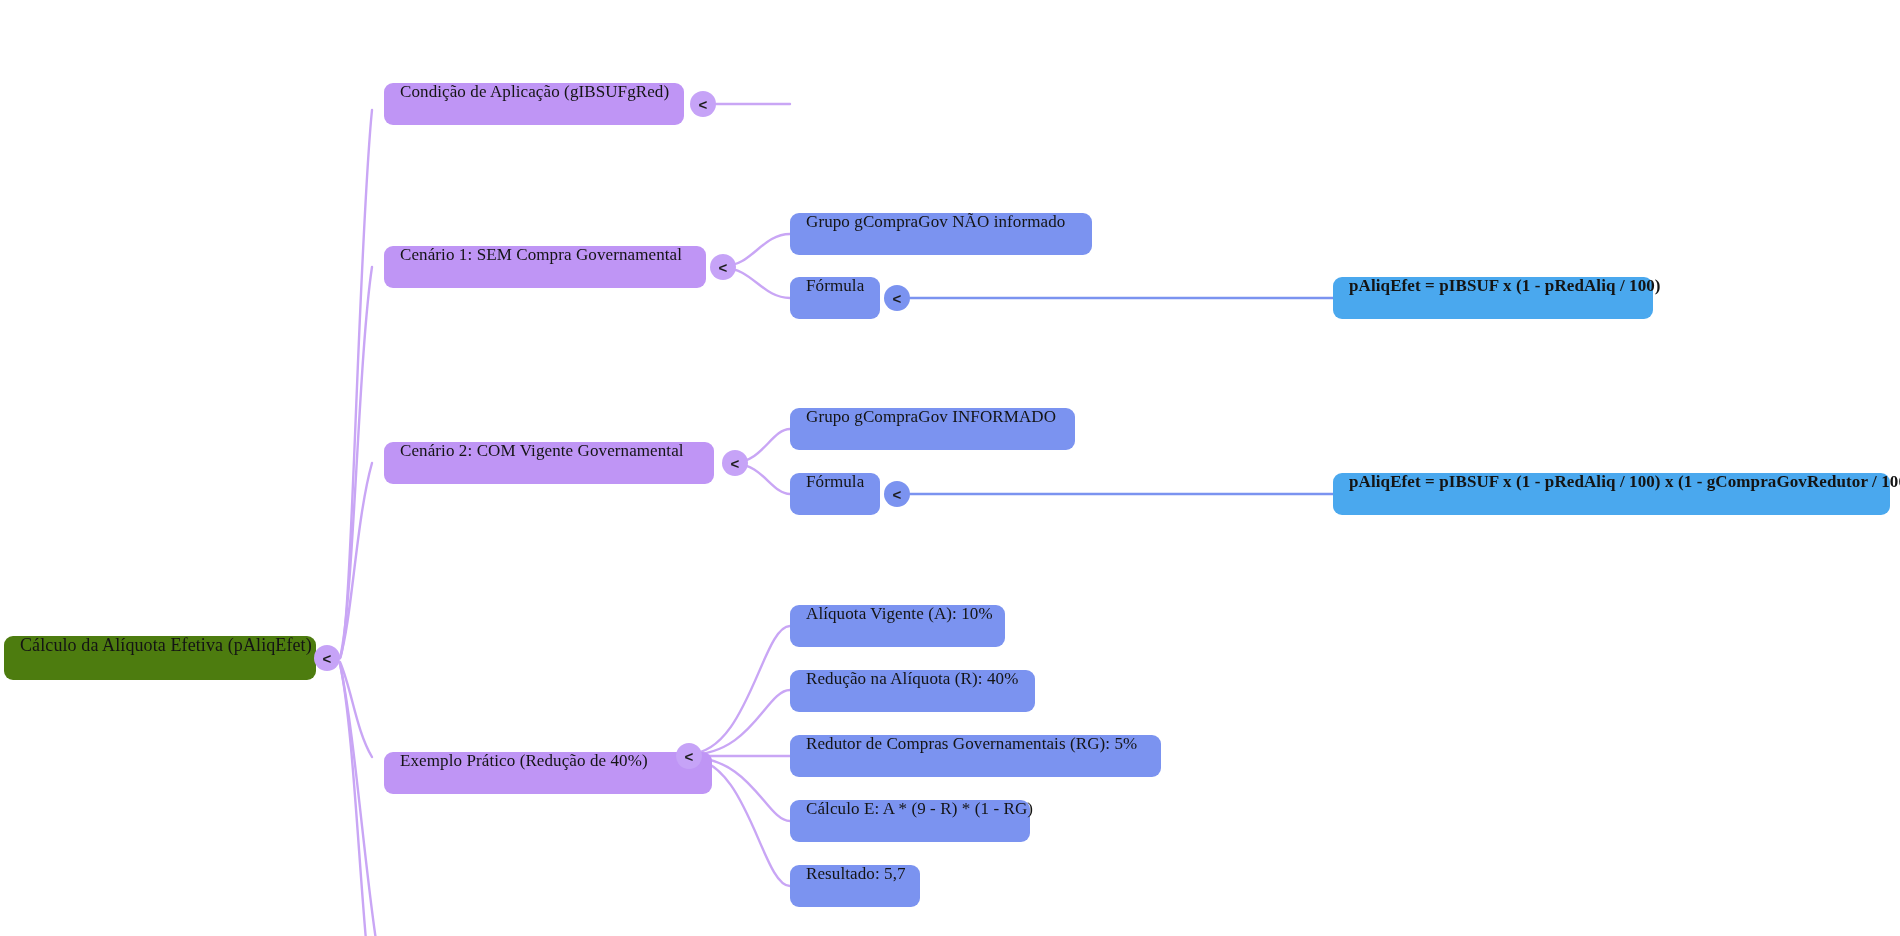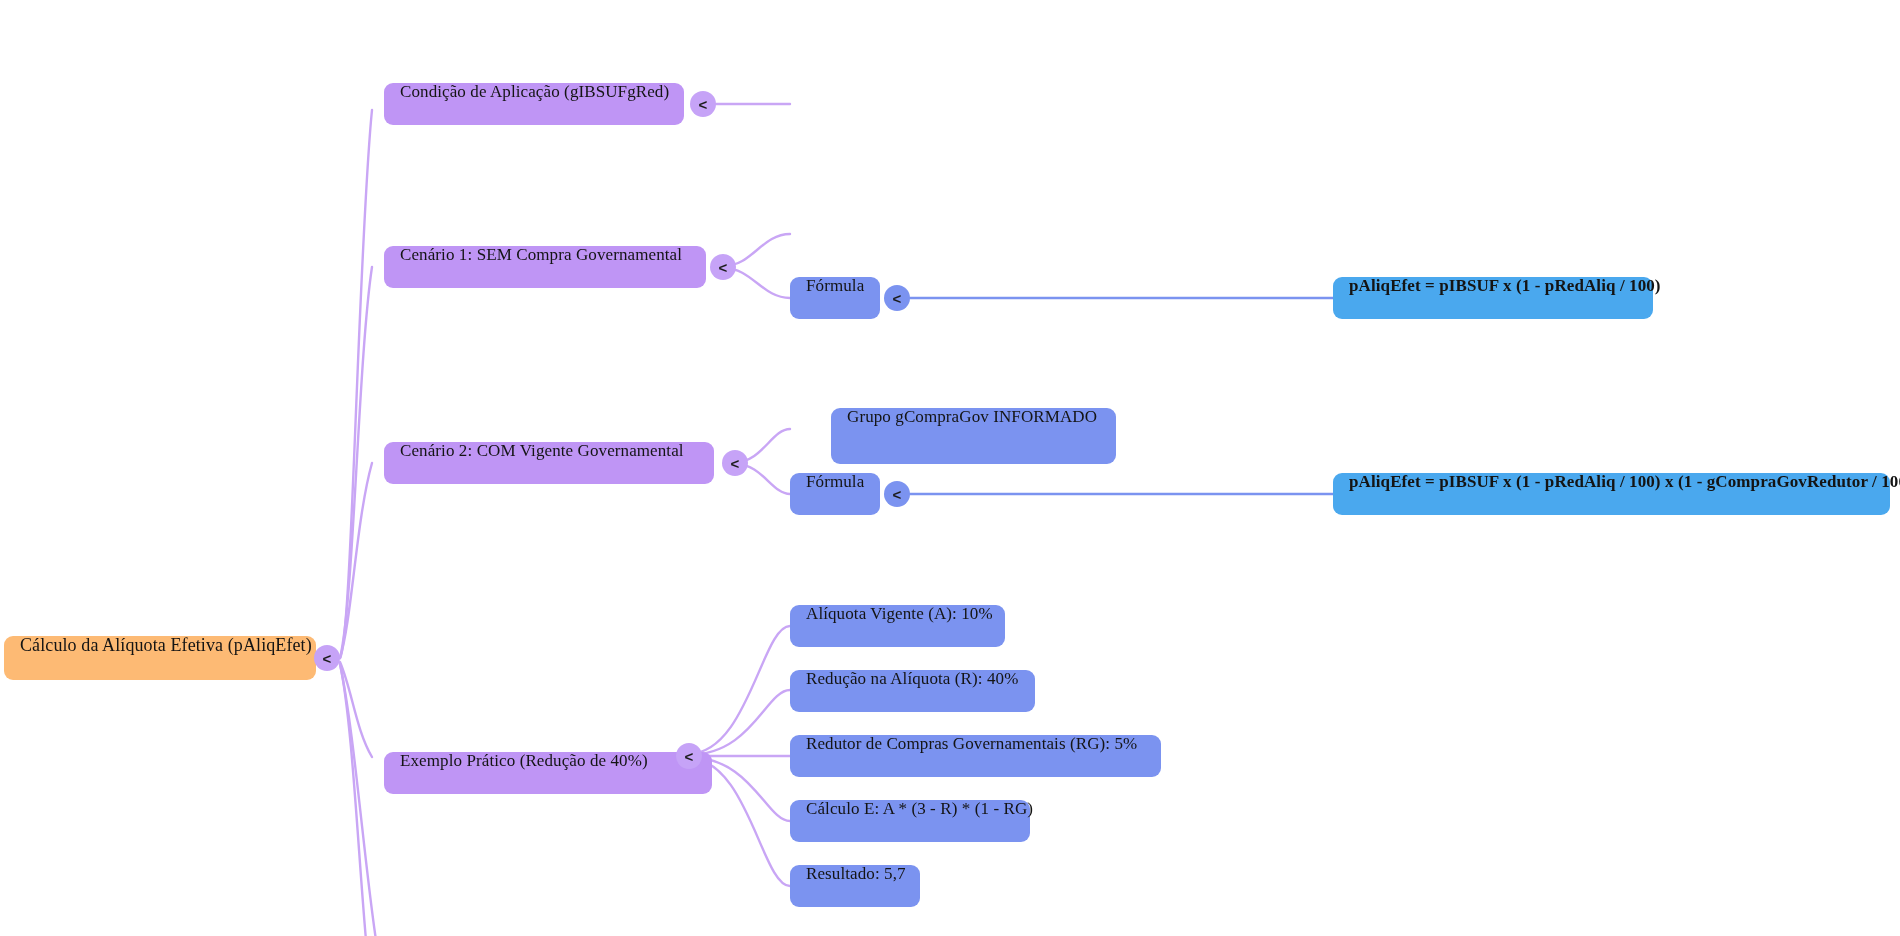--- a/index.html
+++ b/index.html
@@ -36,21 +36,21 @@
     border-radius: 9px;
     color: #141414;
     font-size: 17px;
     line-height: 1.1;
     padding: 0 16px;
     white-space: nowrap;
     letter-spacing: 0.1px;
     text-rendering: optimizeLegibility;
   }
   .node.root {
-    background: #fdba74;
+    background: #4d7c0f;
     font-size: 18px;
   }
   .node.level1 {
     background: #bf95f5;
   }
   .node.level2 {
     background: #7b93f0;
   }
   .node.formula {
     background: #4aa8ee;
@@ -120,37 +120,40 @@
   <div class="toggle purple" style="left:690px; top:91px;">
     <span>&lt;</span>
   </div>
 
   <div class="node level1" style="left:384px; top:246px; width:322px; height:42px;">
     <span>Cenário 1: SEM Compra Governamental</span>
   </div>
   <div class="toggle purple" style="left:710px; top:254px;">
     <span>&lt;</span>
   </div>
+  <div class="node level2" style="left:790px; top:213px; width:302px; height:42px;">
+    <span>Grupo gCompraGov NÃO informado</span>
+  </div>
   <div class="node level2" style="left:790px; top:277px; width:90px; height:42px;">
     <span>Fórmula</span>
   </div>
   <div class="toggle blue" style="left:884px; top:285px;">
     <span>&lt;</span>
   </div>
   <div class="node formula" style="left:1333px; top:277px; width:320px; height:42px;">
     <span>pAliqEfet = pIBSUF x (1 - pRedAliq / 100)</span>
   </div>
 
   <div class="node level1" style="left:384px; top:442px; width:330px; height:42px;">
     <span>Cenário 2: COM Vigente Governamental</span>
   </div>
   <div class="toggle purple" style="left:722px; top:450px;">
     <span>&lt;</span>
   </div>
-  <div class="node level2" style="left:790px; top:408px; width:285px; height:56px;margin-left:41px;">
+  <div class="node level2" style="left:790px; top:408px; width:285px; height:42px;">
     <span>Grupo gCompraGov INFORMADO</span>
   </div>
   <div class="node level2" style="left:790px; top:473px; width:90px; height:42px;">
     <span>Fórmula</span>
   </div>
   <div class="toggle blue" style="left:884px; top:481px;">
     <span>&lt;</span>
   </div>
   <div class="node formula" style="left:1333px; top:473px; width:557px; height:42px;">
     <span>pAliqEfet = pIBSUF x (1 - pRedAliq / 100) x (1 - gCompraGovRedutor / 100)</span>
@@ -165,19 +168,19 @@
   <div class="node level2" style="left:790px; top:605px; width:215px; height:42px;">
     <span>Alíquota Vigente (A): 10%</span>
   </div>
   <div class="node level2" style="left:790px; top:670px; width:245px; height:42px;">
     <span>Redução na Alíquota (R): 40%</span>
   </div>
   <div class="node level2" style="left:790px; top:735px; width:371px; height:42px;">
     <span>Redutor de Compras Governamentais (RG): 5%</span>
   </div>
   <div class="node level2" style="left:790px; top:800px; width:240px; height:42px;">
-    <span>Cálculo E: A * (3 - R) * (1 - RG)</span>
+    <span>Cálculo E: A * (9 - R) * (1 - RG)</span>
   </div>
   <div class="node level2" style="left:790px; top:865px; width:130px; height:42px;">
     <span>Resultado: 5,7</span>
   </div>
 
 </div>
 
 </body></html>

